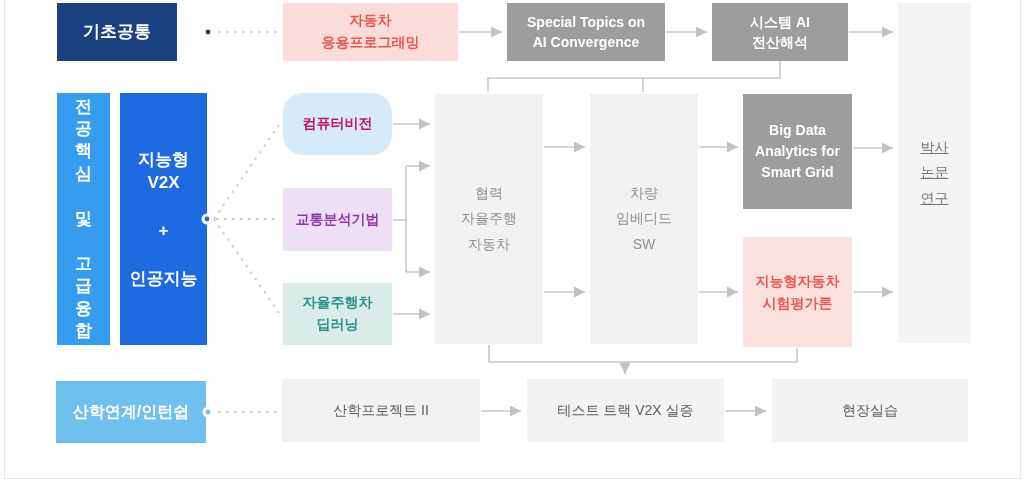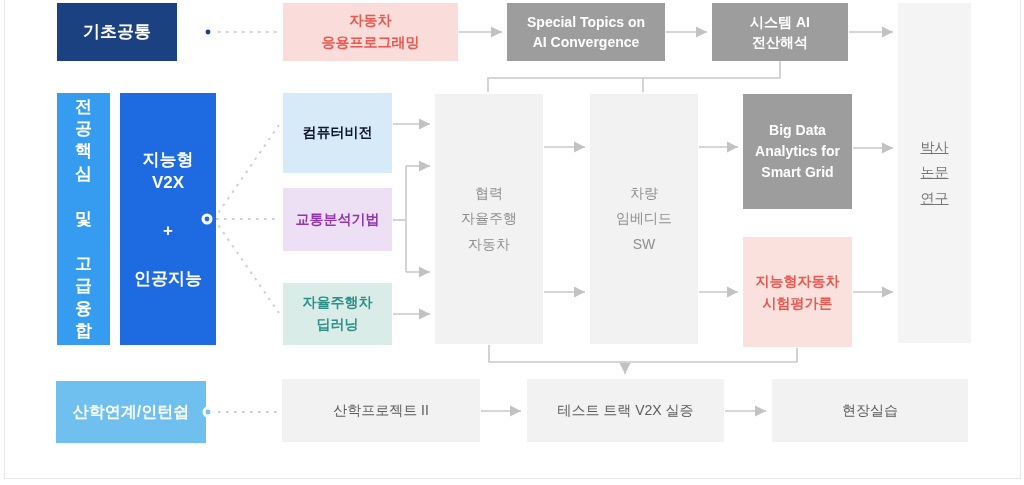--- a/index.html
+++ b/index.html
@@ -22,25 +22,25 @@
     color:#e8584f;font-weight:700;}
   .n-special{left:507px;top:3px;width:158px;height:58px;background:#9d9d9d;
     color:#ffffff;font-weight:700;line-height:1.45;}
   .n-system{left:712px;top:3px;width:136px;height:58px;background:#9d9d9d;
     color:#ffffff;font-weight:700;line-height:1.45;}
   .n-phd{left:898px;top:3px;width:73px;height:340px;background:#f4f4f4;
     color:#757575;line-height:1.8;text-decoration:underline;}
   
   .n-core{left:57px;top:93px;width:53px;height:252px;background:#359cf0;
     color:#ffffff;font-size:17px;font-weight:700;line-height:1.32;}
-  .n-v2x{left:120px;top:93px;width:96px;height:252px;background:#1e6ae0;
+  .n-v2x{left:120px;top:93px;width:87px;height:252px;background:#1e6ae0;
     color:#ffffff;font-size:17px;font-weight:700;line-height:1.4;}
   
-  .n-cv{left:283px;top:93px;width:109px;height:80px;background:#d6eaf8;
-    color:#0f172a;font-weight:700;}
+  .n-cv{left:283px;top:93px;width:109px;height:62px;background:#d6eaf8;
+    color:#be185d;font-weight:700;border-radius:20px;}
   .n-traffic{left:283px;top:188px;width:109px;height:63px;background:#eddff4;
     color:#9037ae;font-weight:700;}
   .n-audl{left:283px;top:283px;width:109px;height:62px;background:#d9ece7;
     color:#2e9189;font-weight:700;}
   .n-coop{left:435px;top:94px;width:108px;height:250px;background:#f2f2f2;
     color:#8f8f8f;line-height:1.8;}
   .n-veh{left:590px;top:94px;width:108px;height:250px;background:#f2f2f2;
     color:#8f8f8f;line-height:1.8;}
   .n-bigdata{left:743px;top:94px;width:109px;height:115px;background:#9d9d9d;
     color:#ffffff;font-weight:700;line-height:1.5;}

